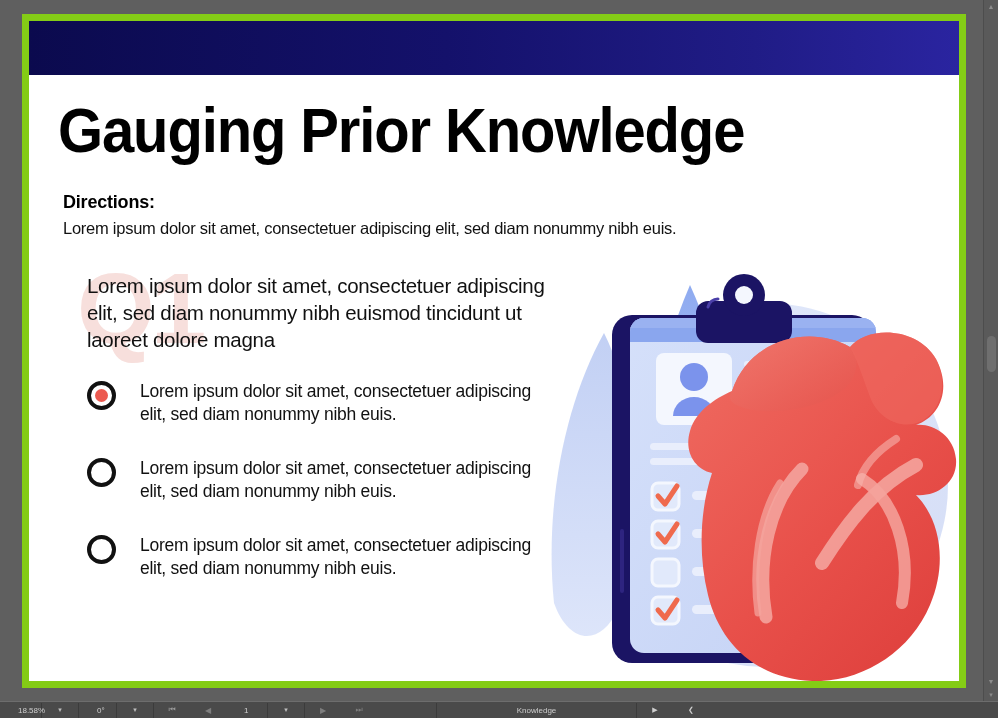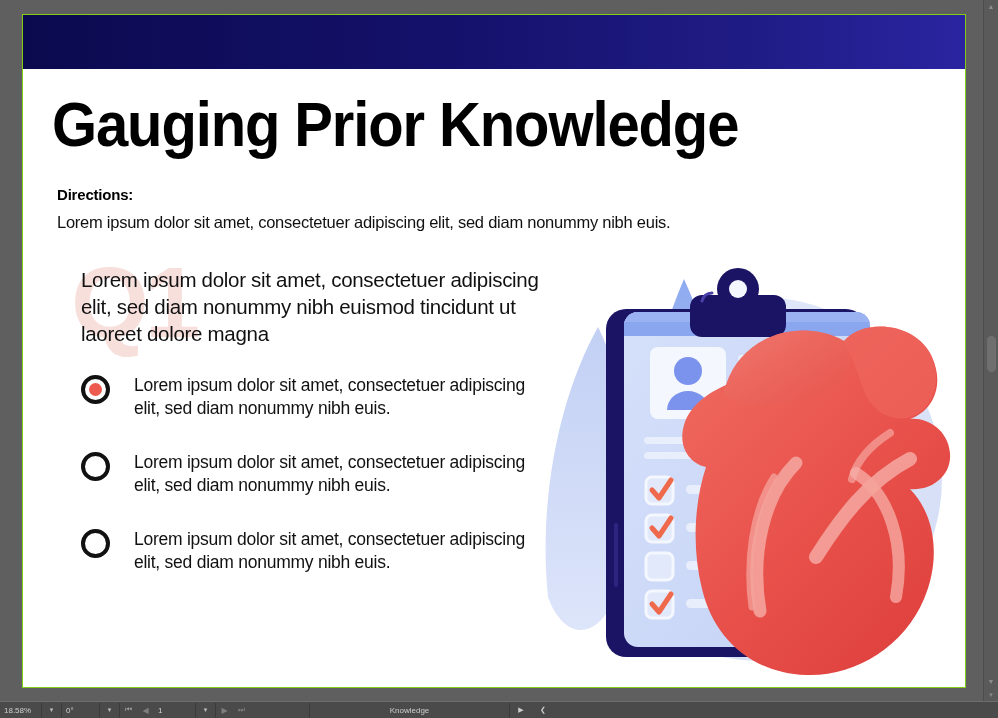--- a/index.html
+++ b/index.html
@@ -7,21 +7,21 @@
     width:998px;height:718px;overflow:hidden;
     background:#5f5f5f;
     font-family:"Liberation Sans",sans-serif;
     -webkit-font-smoothing:antialiased;
   }
   .app{position:relative;width:998px;height:718px;}
 
   
   .canvas-frame{
     position:absolute;left:22px;top:14px;width:944px;height:674px;
-    border:1px solid #84cc16;
+    border:7px solid #84cc16;
     background:#ffffff;
     box-sizing:border-box;
     overflow:hidden;
   }
   .header-band{
     position:absolute;left:0;top:0;width:100%;height:54px;
     background:linear-gradient(90deg,#0b0a4e 0%,#14116b 45%,#201c86 78%,#2a24a0 100%);
   }
 
   .slide{
@@ -37,21 +37,21 @@
     letter-spacing:-1.2px;
     color:#000;
     line-height:1;
     transform:scaleX(.92);
     transform-origin:left center;
     white-space:nowrap;
   }
 
   .directions-label{
     position:absolute;left:34px;top:117px;
-    font-size:15px;font-weight:700;color:#000;
+    font-size:18px;font-weight:700;color:#000;
     letter-spacing:-.2px;
   }
   .directions-body{
     position:absolute;left:34px;top:144px;
     font-size:16.5px;color:#111;letter-spacing:-.25px;
     white-space:nowrap;
   }
 
   
   .qblock{position:absolute;left:28px;top:198px;width:490px;}
@@ -120,21 +120,21 @@
     position:absolute;left:0;bottom:0;width:998px;height:16px;
     background:#4a4a4a;
     border-top:1px solid #6d6d6d;
     display:flex;align-items:center;
     font-size:8px;color:#d2d2d2;
     font-family:"Liberation Sans",sans-serif;
   }
   .sb-cell{
     height:15px;display:flex;align-items:center;
     border-right:1px solid #3b3b3b;
-    padding:0 4px;box-sizing:border-box;
+    padding:0 18px;box-sizing:border-box;
   }
   .sb-zoom{width:42px;color:#cfcfcf;}
   .sb-caret{width:20px;justify-content:center;color:#bdbdbd;font-size:7px;}
   .sb-rot{width:38px;}
   .sb-nav{width:17px;justify-content:center;color:#9a9a9a;font-size:8px;border-right:none;}
   .sb-nav.dim{color:#7e7e7e;}
   .sb-page{width:42px;}
   .sb-spacer{flex:0 0 60px;border-right:1px solid #3b3b3b;}
   .sb-sel{
     flex:0 0 200px;justify-content:center;color:#cdcdcd;

